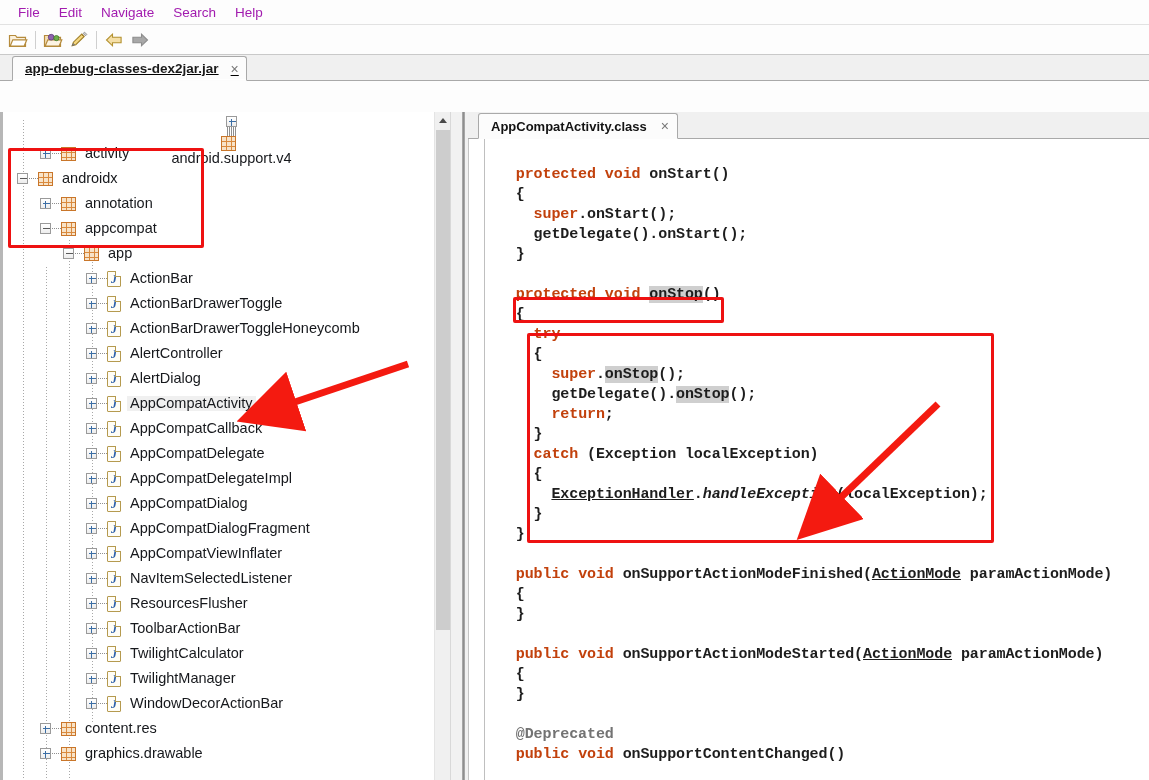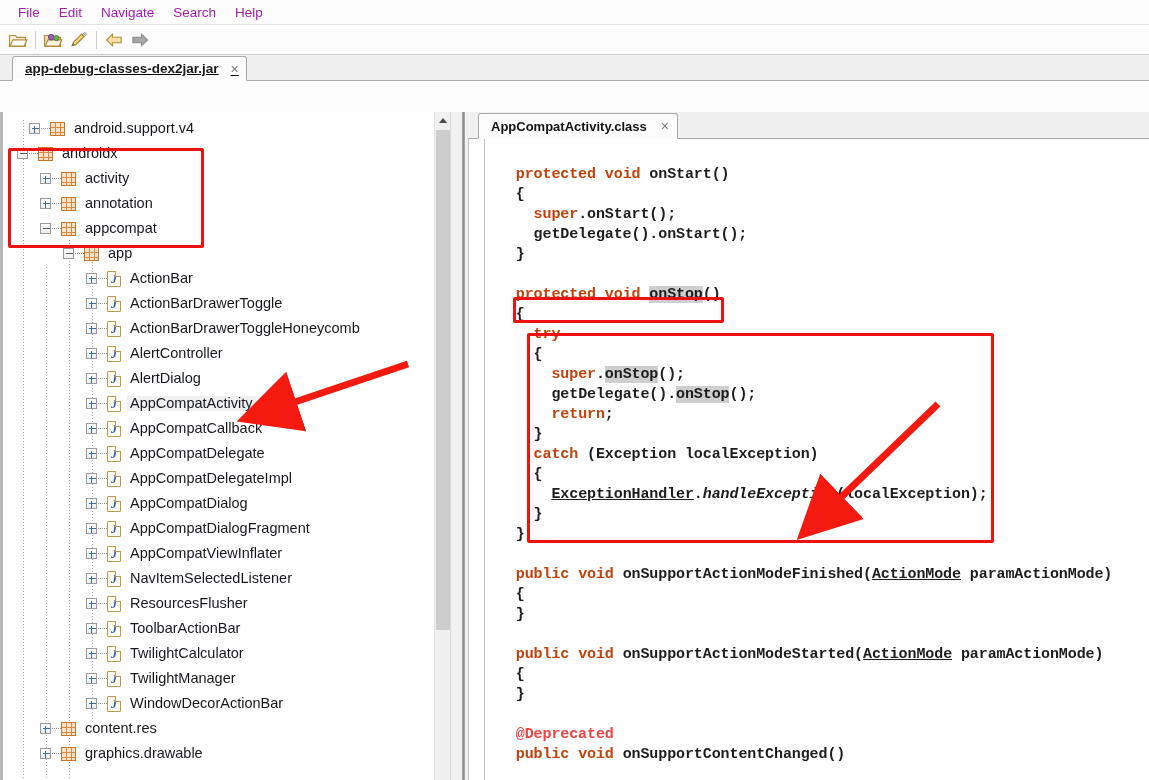--- a/index.html
+++ b/index.html
@@ -238,21 +238,21 @@
     font-family: "Liberation Mono", "DejaVu Sans Mono", monospace;
     font-size: 15px;
     line-height: 20px;
     color: #1d1d1d;
     white-space: pre;
     font-weight: bold;
     letter-spacing: -0.1px;
   }
   .kw   { color: #c2410c; text-align: right; }
   .pln  { color: #1d1d1d; }
-  .anno { color: #ef4444; }
+  .anno { color: #737373; }
   .typ  { color: #1d1d1d; text-decoration: underline; }
   .mth  { color: #1d1d1d; font-style: italic; }
   .sel  { background: #cfcfcf; }
 
   
   .overlay { position: absolute; left: 0; top: 0; width: 1149px; height: 780px; pointer-events: none; }
   .rbox { position: absolute; border: 3px solid #ee1111; border-radius: 2px; }
 </style>
 </head>
 <body>
@@ -315,37 +315,37 @@
   <div class="body-split">
 
     <div class="tree-panel">
       <div class="tree-scroll">
         <div class="tree" id="tree-container">
 
           <div class="guide" style="left:20px;  top:8px;  height:772px;"></div>
           <div class="guide" style="left:43px;  top:155px; height:625px;"></div>
           <div class="guide" style="left:66px;  top:128px; height:610px;"></div>
           <div class="guide" style="left:89px;  top:150px; height:460px;"></div>
-        <div class="tnode" style="padding-left: 26px;">
+        <div class="tnode" style="padding-left: 26px; flex-direction: column;">
               <span class="exp plus"></span>
               <span class="dots"></span>
               <span class="pkg-icon"></span>
               <span class="tnode-label">android.support.v4</span>
+            </div>
+            <div class="tnode" style="padding-left: 37px;">
+              <span class="exp plus"></span>
+              <span class="dots"></span>
+              <span class="pkg-icon"></span>
+              <span class="tnode-label">activity</span>
             </div>
             <div class="tnode" style="padding-left: 14px;">
               <span class="exp minus"></span>
               <span class="dots"></span>
               <span class="pkg-icon"></span>
               <span class="tnode-label">androidx</span>
-            </div>
-            <div class="tnode" style="padding-left: 37px;">
-              <span class="exp plus"></span>
-              <span class="dots"></span>
-              <span class="pkg-icon"></span>
-              <span class="tnode-label">activity</span>
             </div>
             <div class="tnode" style="padding-left: 37px;">
               <span class="exp plus"></span>
               <span class="dots"></span>
               <span class="pkg-icon"></span>
               <span class="tnode-label">annotation</span>
             </div>
             <div class="tnode" style="padding-left: 37px;">
               <span class="exp minus"></span>
               <span class="dots"></span>

